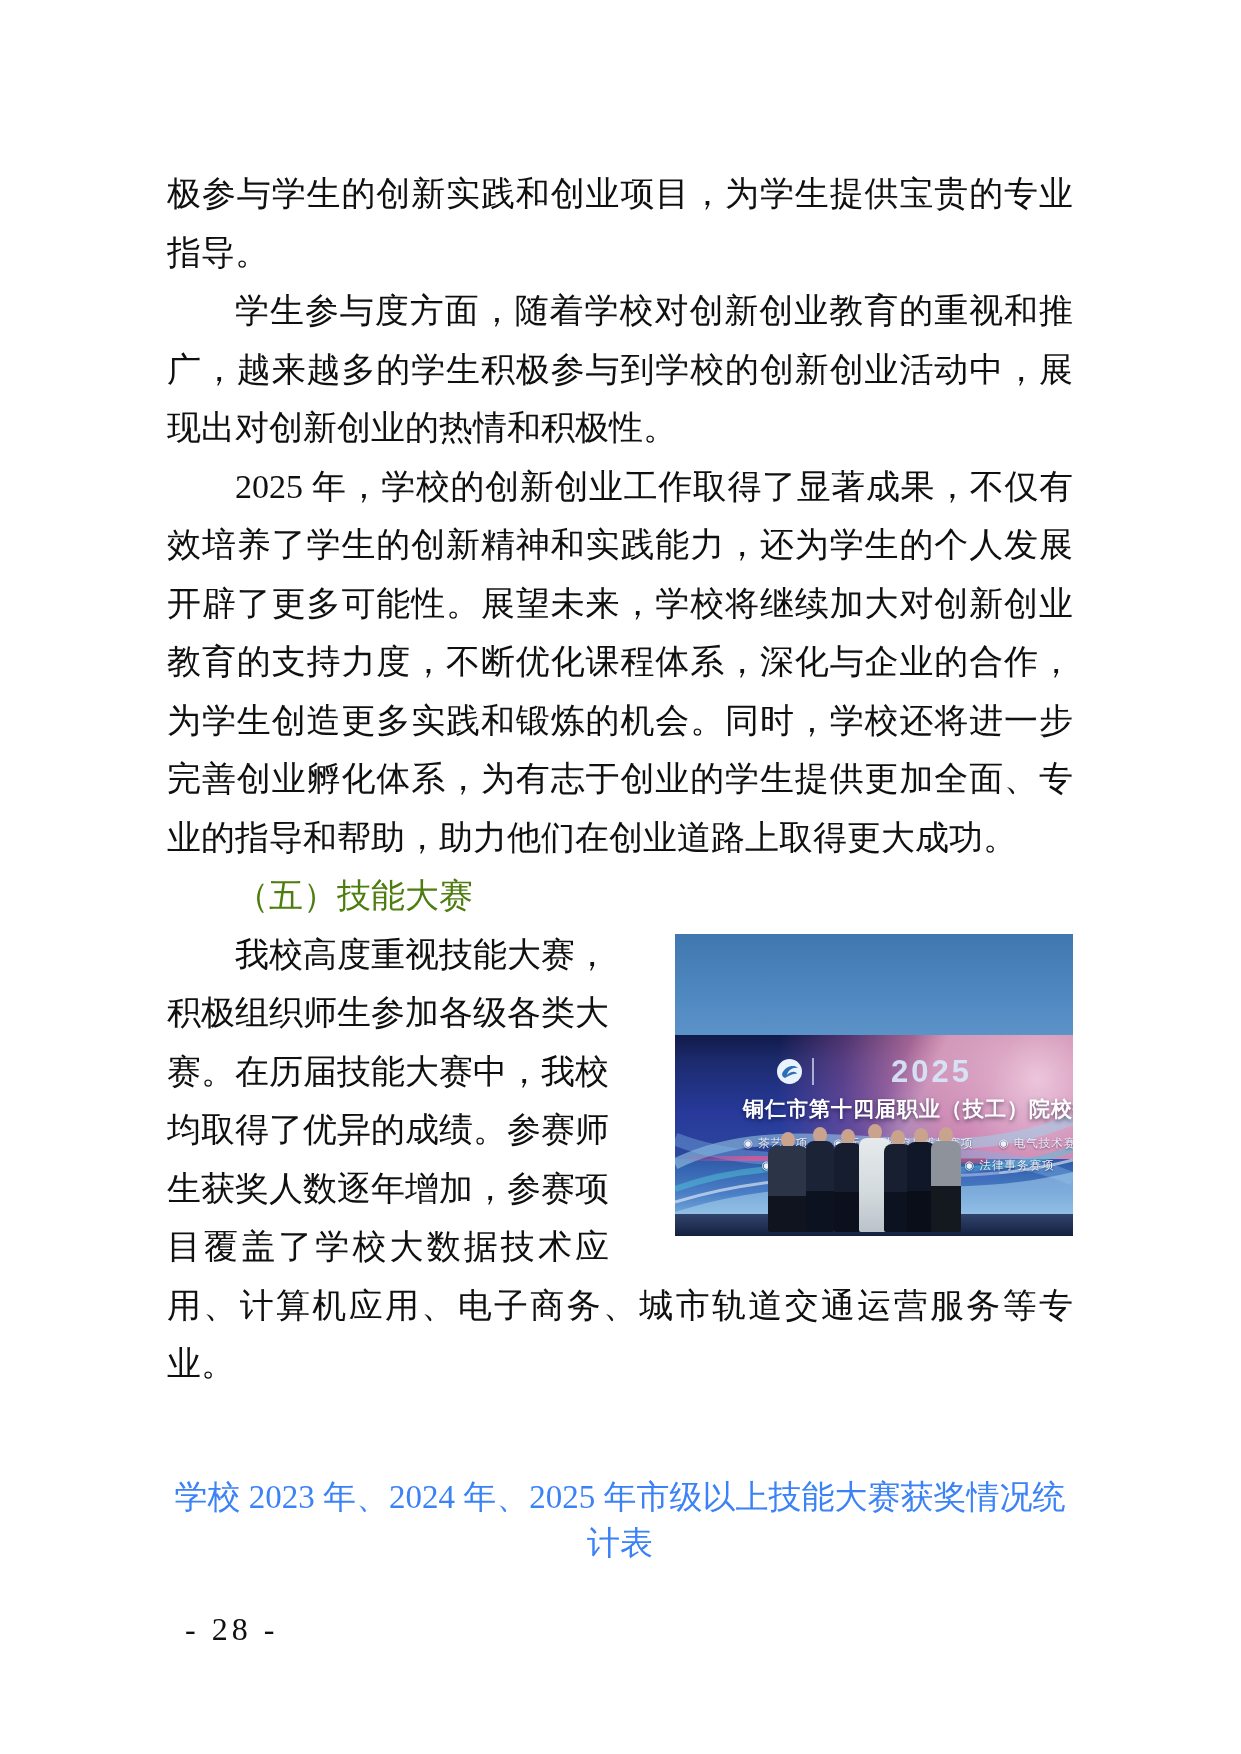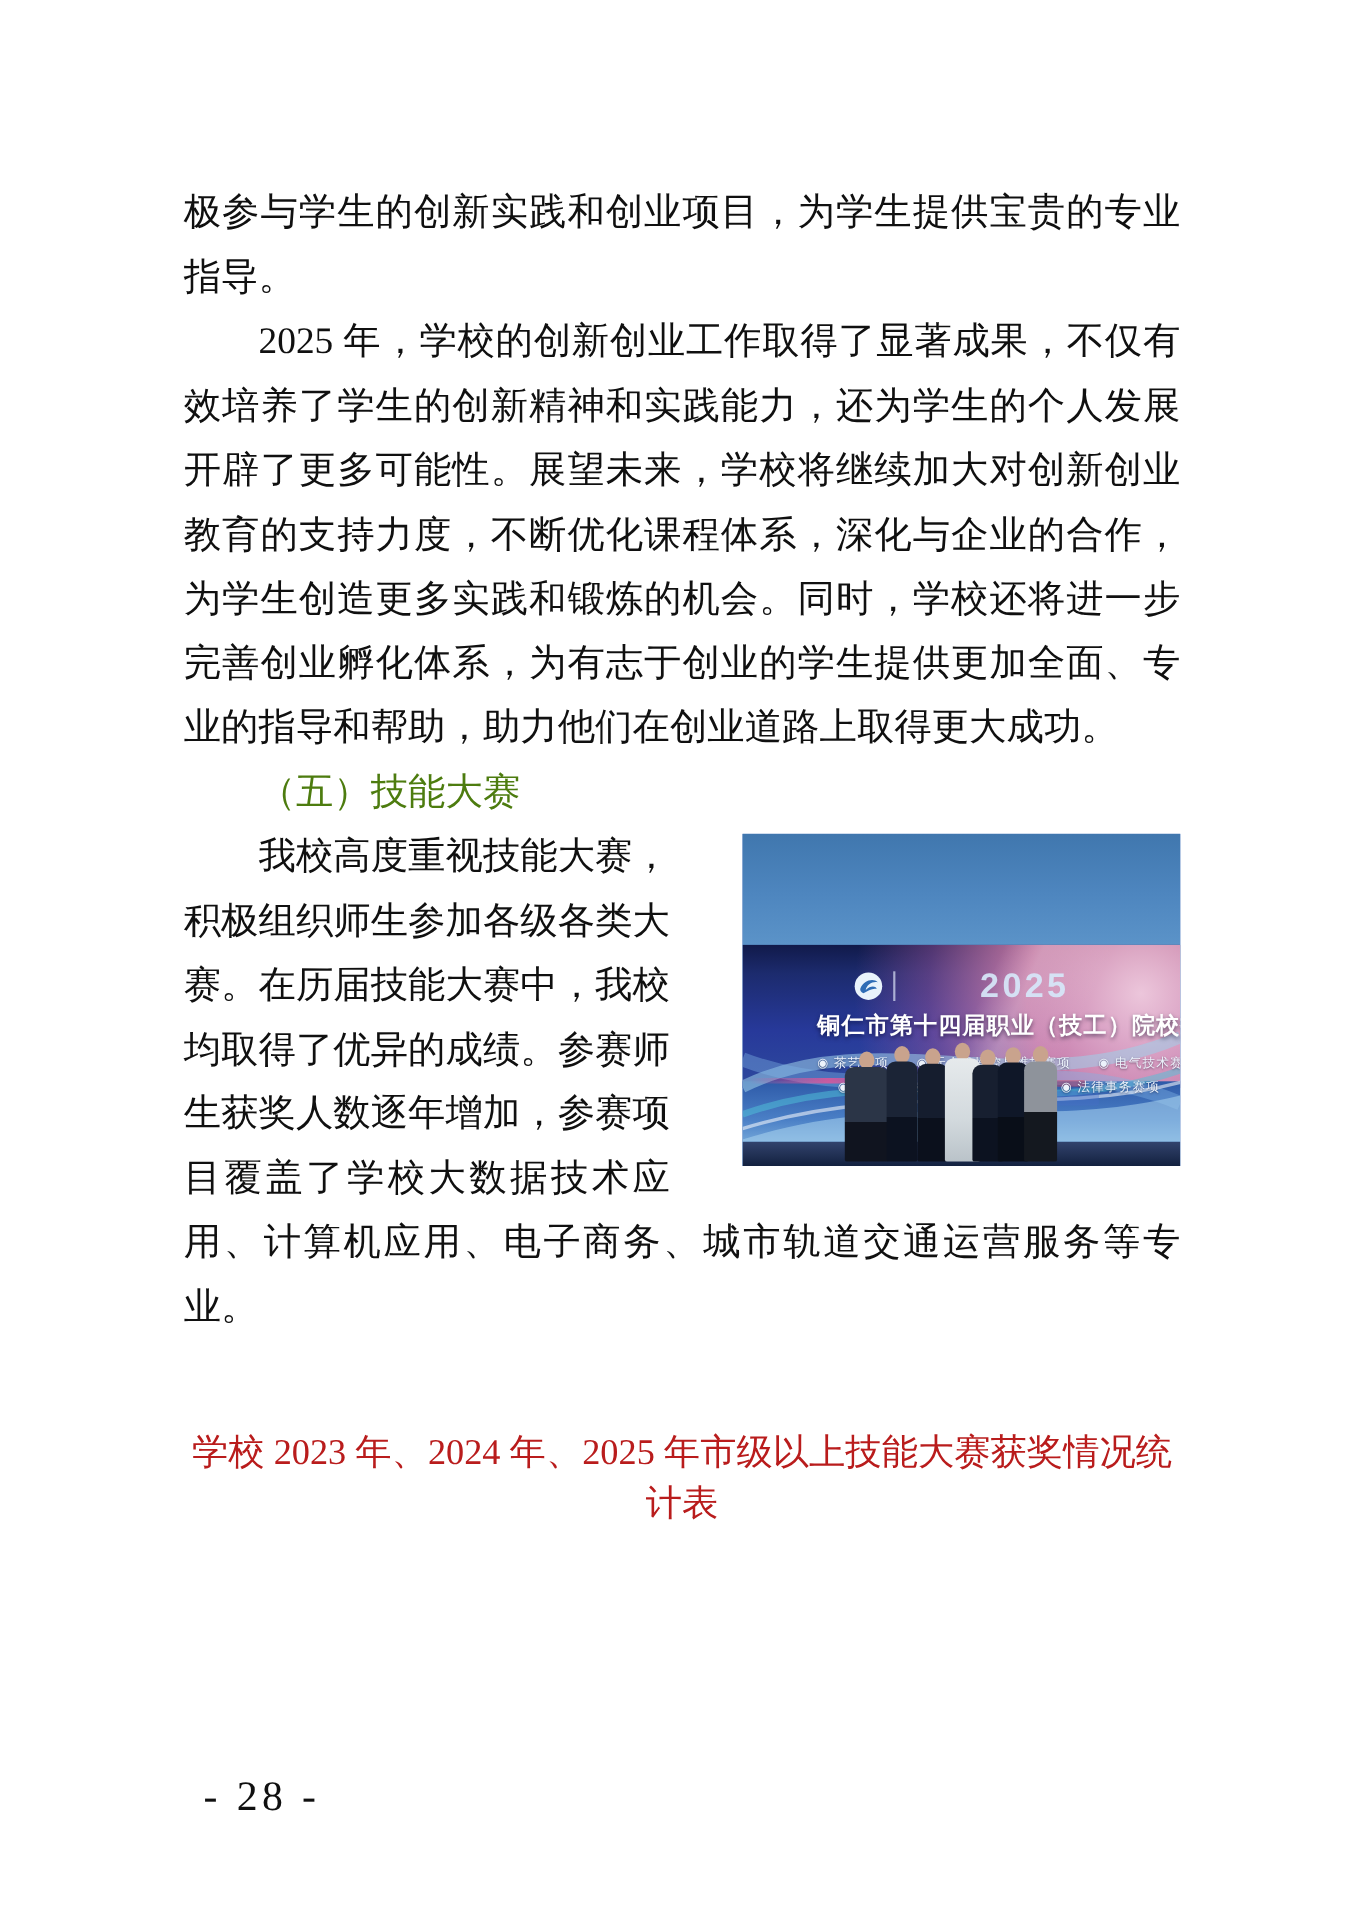--- a/index.html
+++ b/index.html
@@ -30,26 +30,26 @@
     font-size:34px;
     line-height:58.5px;
     text-indent:68px;
     color:#4d7c0f;
   }
   .caption{
     margin:80px 0 0 0;
     font-size:33px;
     line-height:46px;
     text-align:center;
-    color:#b91c1c;
+    color:#3b82f6;
   }
   .page-num{
     position:absolute;
     left:185px;top:1592px;
-    font-size:38px;
+    font-size:32px;
     letter-spacing:4px;
     color:#101010;
   }
 
   
   .photo-wrap{
     float:right;
     width:398px;height:302px;
     margin:8px 0 20px 66px;
     position:relative;
@@ -146,20 +146,23 @@
 </head>
 <body>
 
 <div class="page">
   <div class="content">
 
     <p class="body-par no-indent">
       <span>极参与学生的创新实践和创业项目，为学生提供宝贵的专业指导。</span>
     </p>
 
+    <p class="body-par">
+      <span>学生参与度方面，随着学校对创新创业教育的重视和推广，越来越多的学生积极参与到学校的创新创业活动中，展现出对创新创业的热情和积极性。</span>
+    </p>
 
     <p class="body-par">
       <span>2025 年，学校的创新创业工作取得了显著成果，不仅有效培养了学生的创新精神和实践能力，还为学生的个人发展开辟了更多可能性。展望未来，学校将继续加大对创新创业教育的支持力度，不断优化课程体系，深化与企业的合作，为学生创造更多实践和锻炼的机会。同时，学校还将进一步完善创业孵化体系，为有志于创业的学生提供更加全面、专业的指导和帮助，助力他们在创业道路上取得更大成功。</span>
     </p>
 
     <p class="heading-par">
       <span>（五）技能大赛</span>
     </p>
 
     <p class="body-par">

